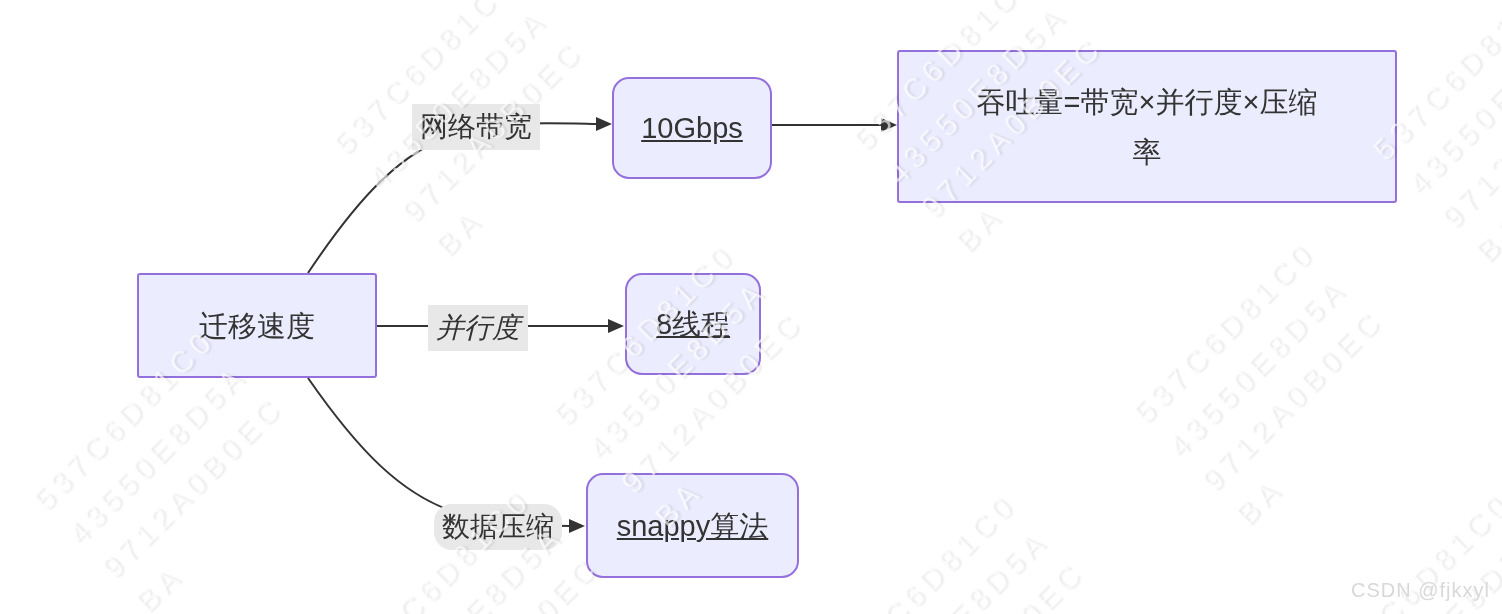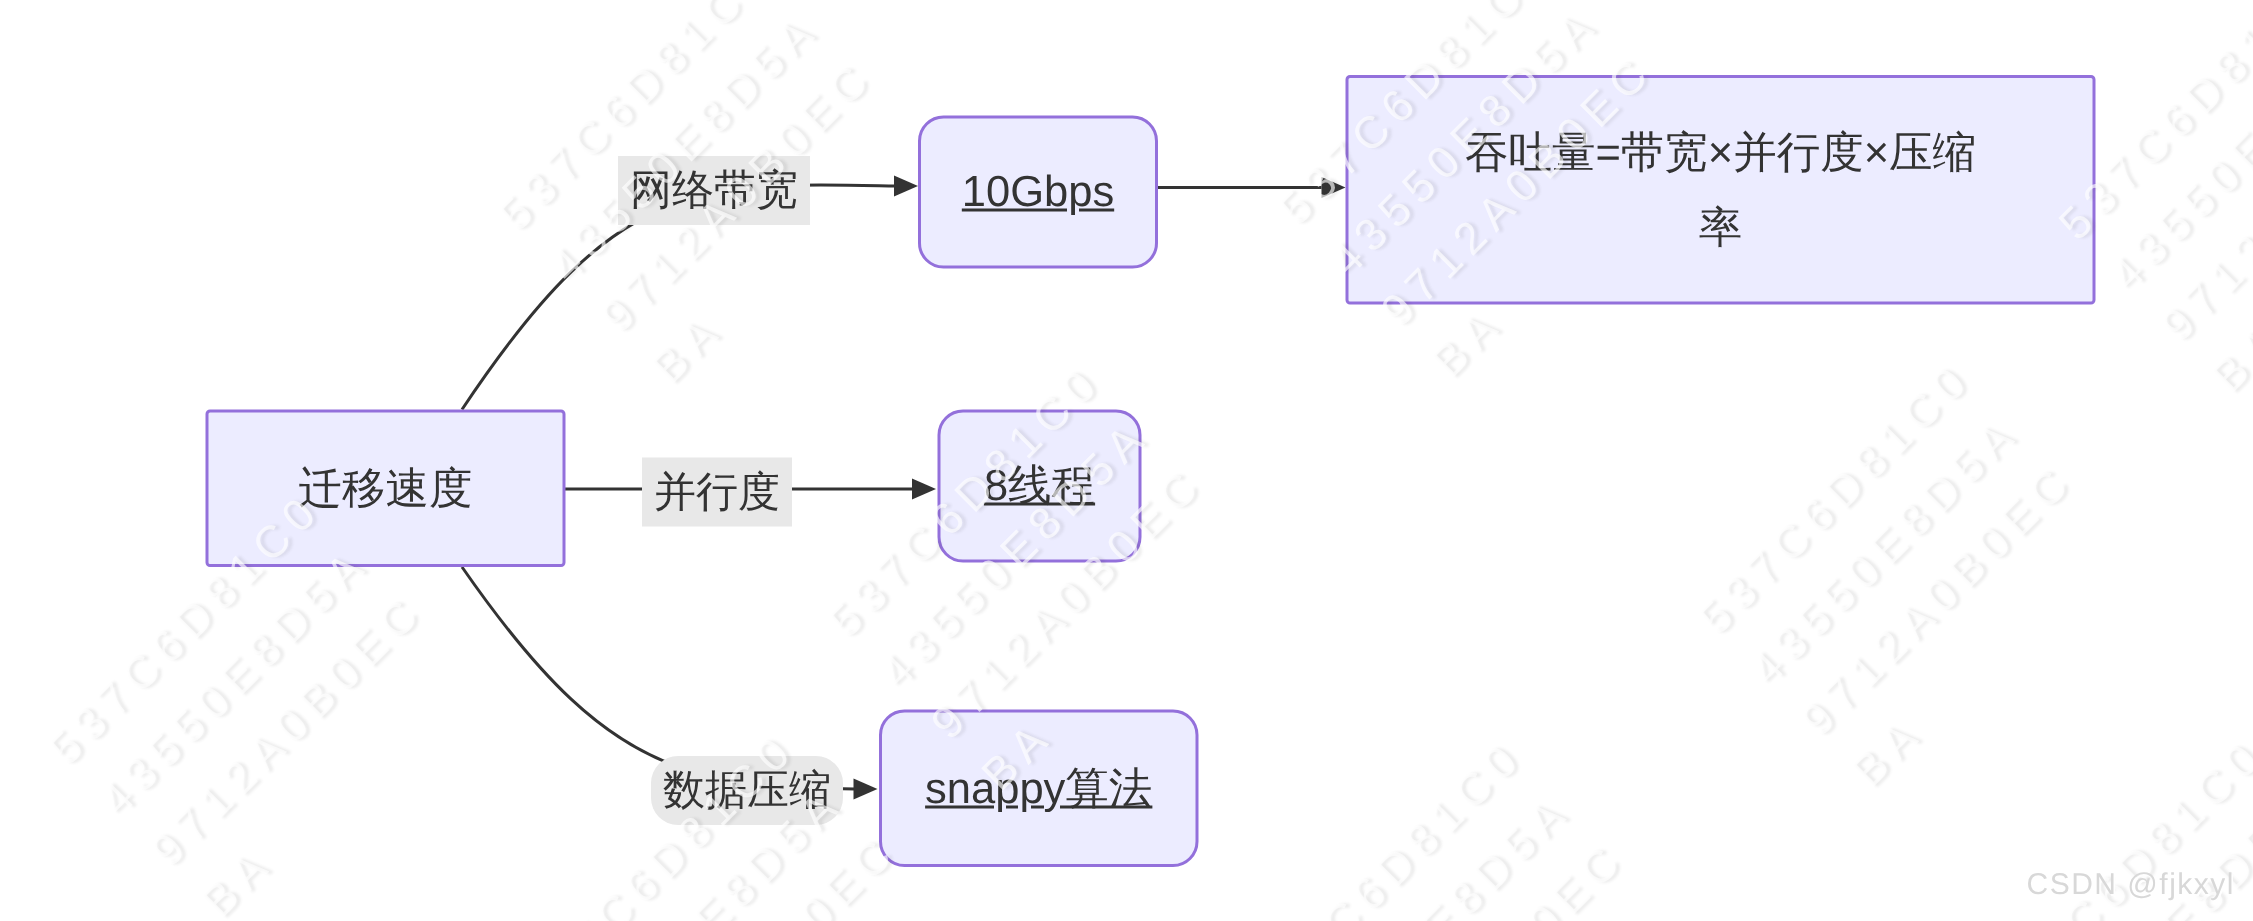--- a/index.html
+++ b/index.html
@@ -110,21 +110,21 @@
 <div class="node rounded" style="left:625px; top:273px; width:136px; height:102px;">
   <span class="line">8线程</span>
 </div>
 
 <div class="node rounded" style="left:586px; top:473px; width:213px; height:105px;text-align:center;">
   <span class="line">snappy算法</span>
 </div>
 
 <div class="edge-label" style="left:412px; top:104px;">网络带宽</div>
 
-<div class="edge-label" style="left:428px; top:305px;">并行度</div>
+<div class="edge-label" style="left:428px; top:305px;font-style:italic;">并行度</div>
 
 <div class="edge-label" style="left:434px; top:504px;border-radius:18px;">数据压缩</div>
 
 <div class="wm-tile" style="left:-285px; top:-15px;">
 
   <div>43550E8D5A</div>
   <div>9712A0B0EC</div>
   <div>BA</div>
 </div>
 <div class="wm-tile" style="left:340px; top:-16px;">

